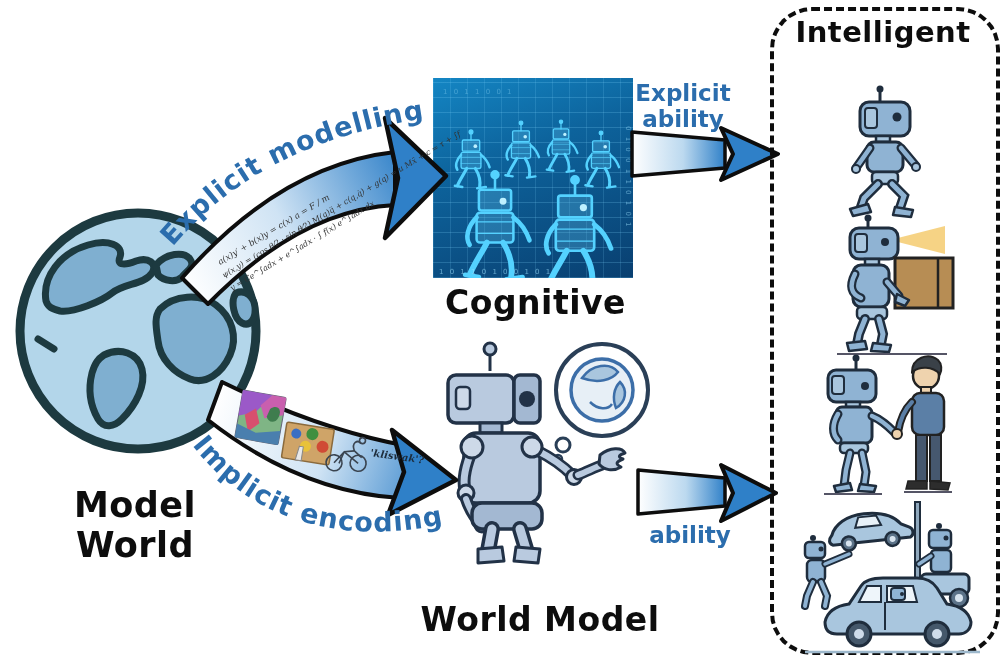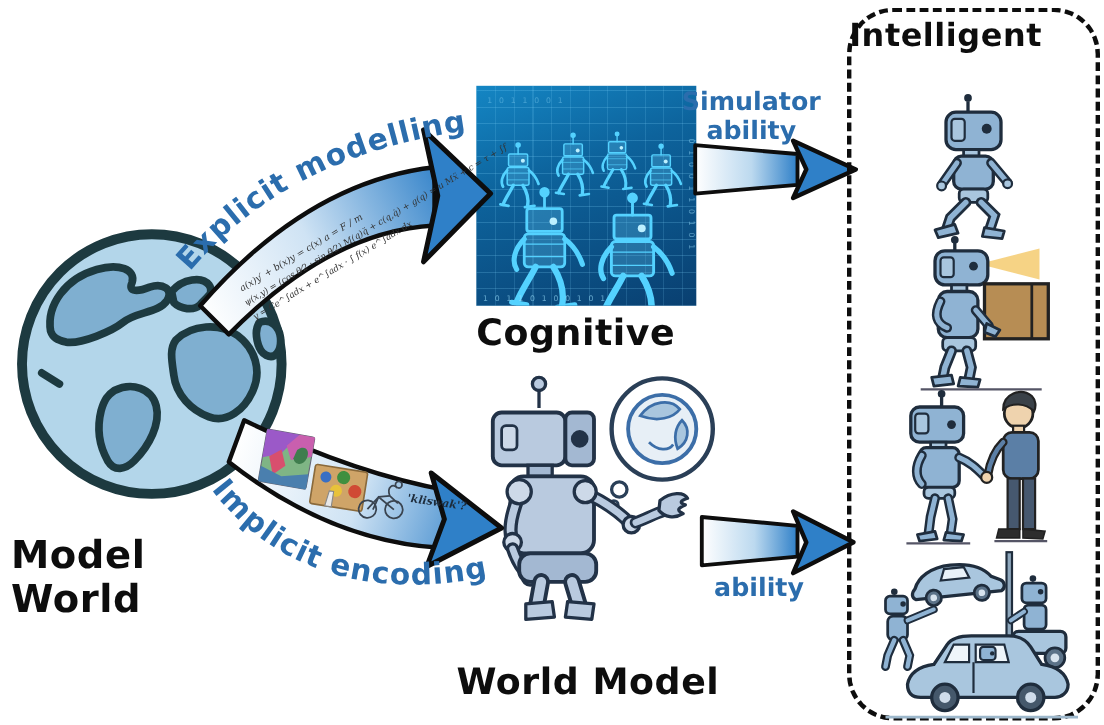--- a/index.html
+++ b/index.html
@@ -1,19 +1,19 @@
 <!DOCTYPE html>
 <html><head>
 <meta charset="utf-8">
 <style>
   html,body{margin:0;padding:0;background:#fff;}
   .canvas{position:relative;width:1004px;height:659px;background:#ffffff;
           font-family:"DejaVu Sans",sans-serif;overflow:hidden;}
   .abs{position:absolute;}
-  .lbl{color:#0d0d0d;font-weight:700;letter-spacing:.5px;}
+  .lbl{color:#0d0d0d;font-weight:700;text-align:center;letter-spacing:.5px;}
   .blue{color:#2b6dad;font-weight:700;text-align:center;line-height:26px;font-size:23px;}
   .dashedbox{border:4px dashed #0d0d0d;border-radius:42px;}
   .simpanel{background:linear-gradient(160deg,#1486c4 0%,#0d639c 38%,#093f70 100%);overflow:hidden;}
   .simgrid1{position:absolute;inset:0;background:repeating-linear-gradient(0deg,rgba(130,215,255,.22) 0 1px,transparent 1px 15px);}
   .simgrid2{position:absolute;inset:0;background:repeating-linear-gradient(90deg,rgba(130,215,255,.16) 0 1px,transparent 1px 17px);}
   svg text{font-family:"DejaVu Sans",sans-serif;}
   .eq{font-family:"DejaVu Serif",serif;font-style:italic;}
 </style>
 </head>
 <body>
@@ -177,21 +177,21 @@
       <circle cx="35" cy="3" r="3"></circle>
     </g>
 
     <text transform="translate(185,86) rotate(8)" font-size="10" font-weight="bold" fill="#1d2b3a" style="font-family:'DejaVu Serif',serif;font-style:italic">'kliswak'?</text>
     <text font-size="27" font-weight="bold" fill="#2b6dad" letter-spacing="1">
       <textPath href="#impLabelPath" startOffset="0">Implicit encoding</textPath>
     </text>
   </svg>
 
   <div class="abs blue" style="left:618px;top:80px;width:130px">
-    <div>Simulator</div>
+    <div>Explicit</div>
     <div>ability</div>
   </div>
   <svg class="abs" style="left:630px;top:120px" width="150" height="68" viewBox="0 0 150 68">
     <defs>
       <linearGradient id="gradPhy" x1="0" y1="0" x2="1" y2="0">
         <stop offset="0" stop-color="#ffffff"></stop>
           <stop offset="0.55" stop-color="#bcd9ef"></stop>
           <stop offset="1" stop-color="#2f80c8"></stop>
       </linearGradient>
     </defs>

